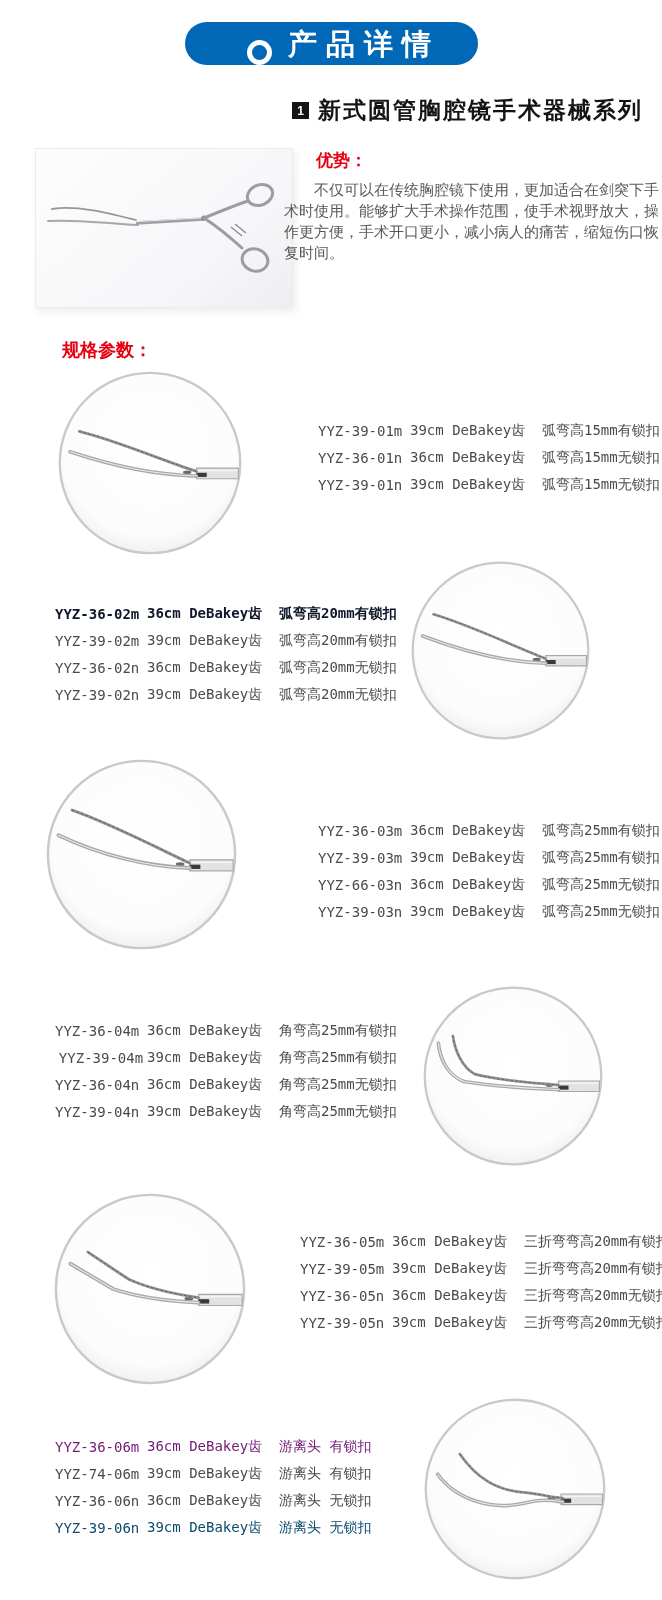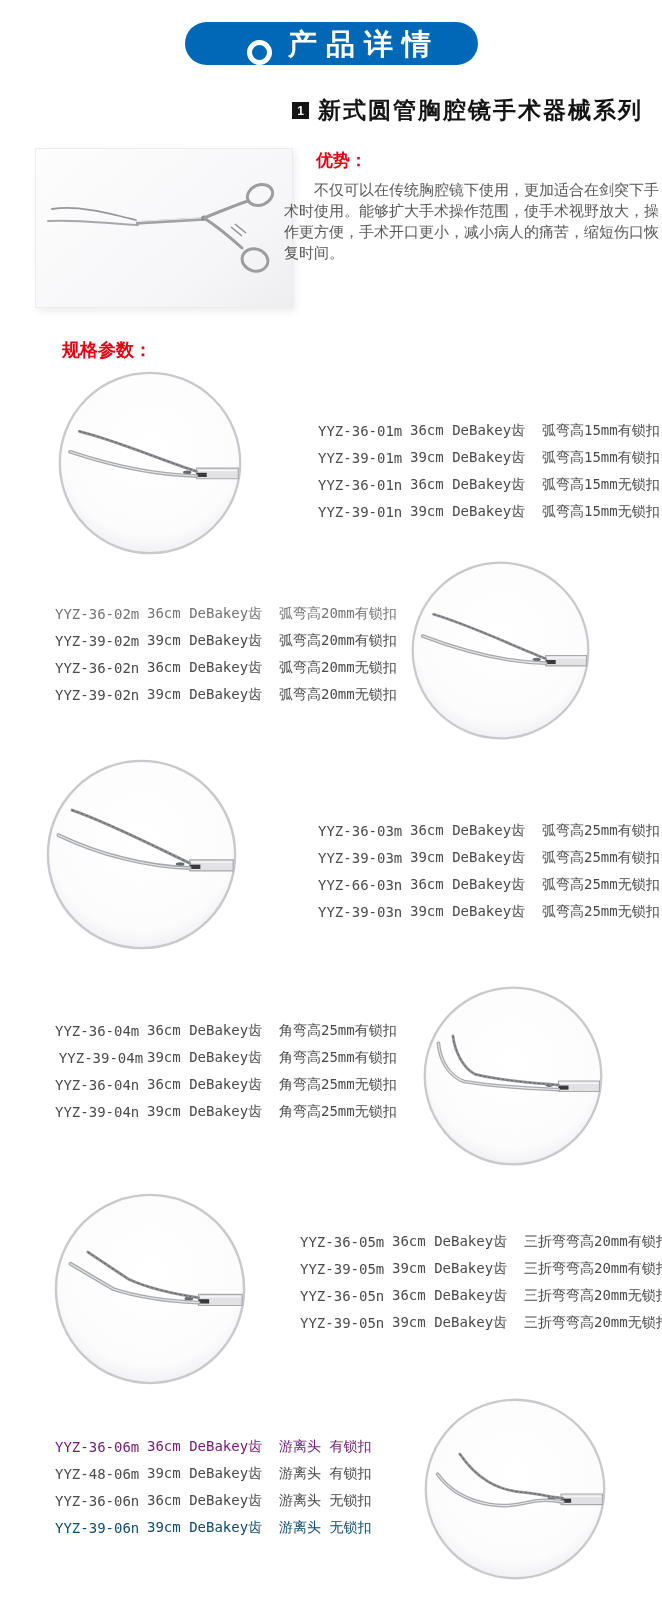--- a/index.html
+++ b/index.html
@@ -99,21 +99,20 @@
     <path d="M151,108 L194,108" stroke="#f5f5f6" stroke-width="1.5"></path>
     <rect x="150" y="110.5" width="11" height="4.5" fill="#3a3a3d"></rect>
     <ellipse cx="140" cy="110" rx="4.5" ry="2" fill="#6a6b6f"></ellipse>
     <path d="M24,66 C64,76 110,96 150,109" fill="none" stroke="#8f9194" stroke-width="3" stroke-linecap="round"></path>
     <path d="M24,66 C64,76 110,96 150,109" fill="none" stroke="#5f6064" stroke-width="1" stroke-dasharray="2.5,2.5"></path>
     <path d="M14,88 C56,102 106,113 150,114" fill="none" stroke="#a6a8ab" stroke-width="4" stroke-linecap="round"></path>
     <path d="M14,88 C56,102 106,113 150,114" fill="none" stroke="#e9eaeb" stroke-width="1.2" stroke-linecap="round"></path>
   </svg>
       </div>
       <div class="spec-lines" style="left: 318px; top: 417px;">
-        <div class="spec-row" style="color: rgb(74, 74, 74);"><span class="spec-code">YYZ-36-01m</span><span>36cm DeBakey齿  弧弯高15mm有锁扣</span></div>
         <div class="spec-row" style="color: rgb(74, 74, 74);"><span class="spec-code">YYZ-39-01m</span><span>39cm DeBakey齿  弧弯高15mm有锁扣</span></div>
         <div class="spec-row" style="color: rgb(74, 74, 74);"><span class="spec-code">YYZ-36-01n</span><span>36cm DeBakey齿  弧弯高15mm无锁扣</span></div>
         <div class="spec-row" style="color: rgb(74, 74, 74);"><span class="spec-code">YYZ-39-01n</span><span>39cm DeBakey齿  弧弯高15mm无锁扣</span></div>
       </div>
       <div class="spec-circle" style="left: 410px; top: 560px; width: 181px; height: 181px;">
         <svg viewBox="0 0 200 200" width="100%" height="100%">
     <defs>
             <radialGradient id="g1" cx="50%" cy="42%" r="62%">
       <stop offset="0%" stop-color="#ffffff"></stop>
       <stop offset="78%" stop-color="#fcfcfd"></stop>
@@ -125,21 +124,21 @@
     <path d="M151,108 L194,108" stroke="#f5f5f6" stroke-width="1.5"></path>
     <rect x="150" y="110.5" width="11" height="4.5" fill="#3a3a3d"></rect>
     <ellipse cx="140" cy="110" rx="4.5" ry="2" fill="#6a6b6f"></ellipse>
     <path d="M26,60 C66,72 112,94 150,109" fill="none" stroke="#8f9194" stroke-width="3" stroke-linecap="round"></path>
     <path d="M26,60 C66,72 112,94 150,109" fill="none" stroke="#5f6064" stroke-width="1" stroke-dasharray="2.5,2.5"></path>
     <path d="M14,84 C56,100 106,113 150,114" fill="none" stroke="#a6a8ab" stroke-width="4" stroke-linecap="round"></path>
     <path d="M14,84 C56,100 106,113 150,114" fill="none" stroke="#e9eaeb" stroke-width="1.2" stroke-linecap="round"></path>
   </svg>
       </div>
       <div class="spec-lines" style="left: 55px; top: 600px;">
-        <div class="spec-row" style="color: #737373;"><span class="spec-code">YYZ-36-02m</span><span>36cm DeBakey齿  弧弯高20mm有锁扣</span></div>
+        <div class="spec-row" style="color: #0f172a; font-weight: bold;"><span class="spec-code">YYZ-36-02m</span><span>36cm DeBakey齿  弧弯高20mm有锁扣</span></div>
         <div class="spec-row" style="color: rgb(74, 74, 74);"><span class="spec-code">YYZ-39-02m</span><span>39cm DeBakey齿  弧弯高20mm有锁扣</span></div>
         <div class="spec-row" style="color: rgb(74, 74, 74);"><span class="spec-code">YYZ-36-02n</span><span>36cm DeBakey齿  弧弯高20mm无锁扣</span></div>
         <div class="spec-row" style="color: rgb(74, 74, 74);"><span class="spec-code">YYZ-39-02n</span><span>39cm DeBakey齿  弧弯高20mm无锁扣</span></div>
       </div>
       <div class="spec-circle" style="left: 45px; top: 758px; width: 193px; height: 193px;">
         <svg viewBox="0 0 200 200" width="100%" height="100%">
     <defs>
             <radialGradient id="g2" cx="50%" cy="42%" r="62%">
       <stop offset="0%" stop-color="#ffffff"></stop>
       <stop offset="78%" stop-color="#fcfcfd"></stop>
@@ -230,19 +229,19 @@
     <rect x="150" y="110.5" width="11" height="4.5" fill="#3a3a3d"></rect>
     <ellipse cx="140" cy="110" rx="4.5" ry="2" fill="#6a6b6f"></ellipse>
     <path d="M40,62 C58,88 80,102 112,104 C128,106 142,109 152,110" fill="none" stroke="#8f9194" stroke-width="3" stroke-linecap="round"></path>
     <path d="M40,62 C58,88 80,102 112,104 C128,106 142,109 152,110" fill="none" stroke="#5f6064" stroke-width="1" stroke-dasharray="2.5,2.5"></path>
     <path d="M16,84 C36,112 76,124 112,115 C130,110 142,113 152,114" fill="none" stroke="#a6a8ab" stroke-width="4" stroke-linecap="round"></path>
     <path d="M16,84 C36,112 76,124 112,115 C130,110 142,113 152,114" fill="none" stroke="#e9eaeb" stroke-width="1.2" stroke-linecap="round"></path>
   </svg>
       </div>
       <div class="spec-lines" style="left: 55px; top: 1433px;">
         <div class="spec-row" style="color: #701a75;"><span class="spec-code">YYZ-36-06m</span><span>36cm DeBakey齿  游离头 有锁扣</span></div>
-        <div class="spec-row" style="color: rgb(74, 74, 74);"><span class="spec-code">YYZ-48-06m</span><span>39cm DeBakey齿  游离头 有锁扣</span></div>
+        <div class="spec-row" style="color: rgb(74, 74, 74);"><span class="spec-code">YYZ-74-06m</span><span>39cm DeBakey齿  游离头 有锁扣</span></div>
         <div class="spec-row" style="color: rgb(74, 74, 74);"><span class="spec-code">YYZ-36-06n</span><span>36cm DeBakey齿  游离头 无锁扣</span></div>
         <div class="spec-row" style="color: #0c4a6e;"><span class="spec-code">YYZ-39-06n</span><span>39cm DeBakey齿  游离头 无锁扣</span></div>
       </div>
     </div>
 
 </div>
 
 </body></html>

